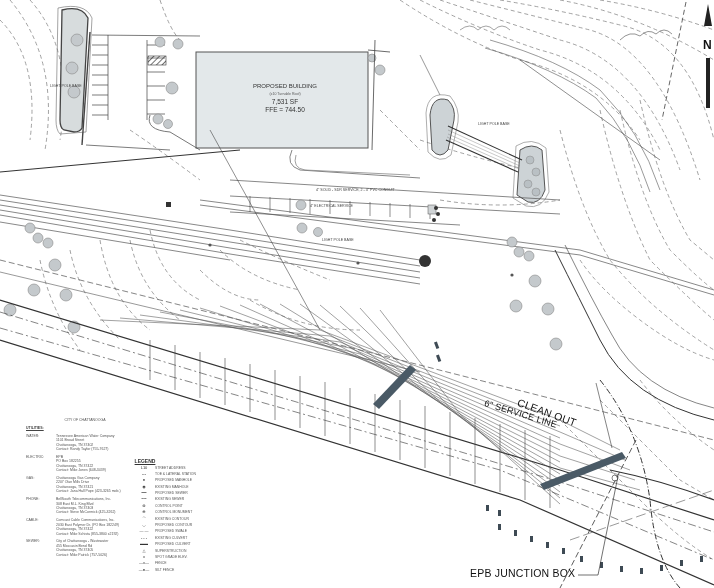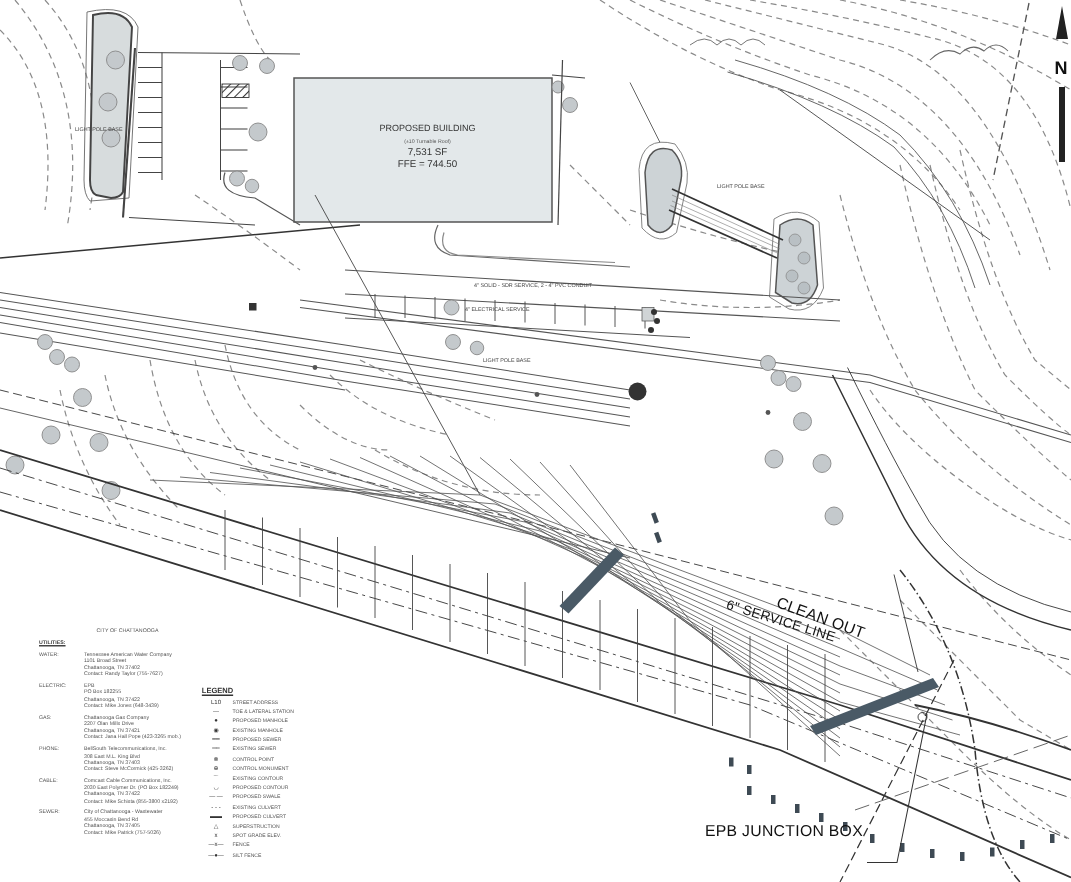--- a/index.html
+++ b/index.html
@@ -311,21 +311,21 @@
 </div>
 
 <div class="lbl tiny" style="left:50px;top:84px;">LIGHT POLE BASE</div>
 <div class="lbl tiny" style="left:478px;top:122px;">LIGHT POLE BASE</div>
 <div class="lbl tiny" style="left:322px;top:238px;">LIGHT POLE BASE</div>
 <div class="lbl tiny" style="left:316px;top:188px;">4" SOLID - SDR SERVICE, 2 - 4" PVC CONDUIT</div>
 <div class="lbl tiny" style="left:310px;top:204px;">4" ELECTRICAL SERVICE</div>
 
 <div class="lbl callout" style="left:520px;top:396px;transform:rotate(20deg);transform-origin:left top;">CLEAN OUT</div>
 <div class="lbl callout" style="left:486px;top:398px;font-size:9px;transform:rotate(17deg);transform-origin:left top;">6" SERVICE LINE</div>
-<div class="lbl callout" style="left:470px;top:548px;">EPB JUNCTION BOX</div>
+<div class="lbl callout" style="left:470px;top:567px;">EPB JUNCTION BOX</div>
 <div class="lbl" style="left:703px;top:38px;font-size:12px;font-weight:bold;color:#111;">N</div>
 
 <div class="utilities">
   <div class="city">CITY OF CHATTANOOGA</div>
   <div class="head">UTILITIES:</div>
   <div class="util-row">
     <div class="k">WATER:</div>
     <div>
       <div>Tennessee American Water Company</div>
       <div>1101 Broad Street</div>

